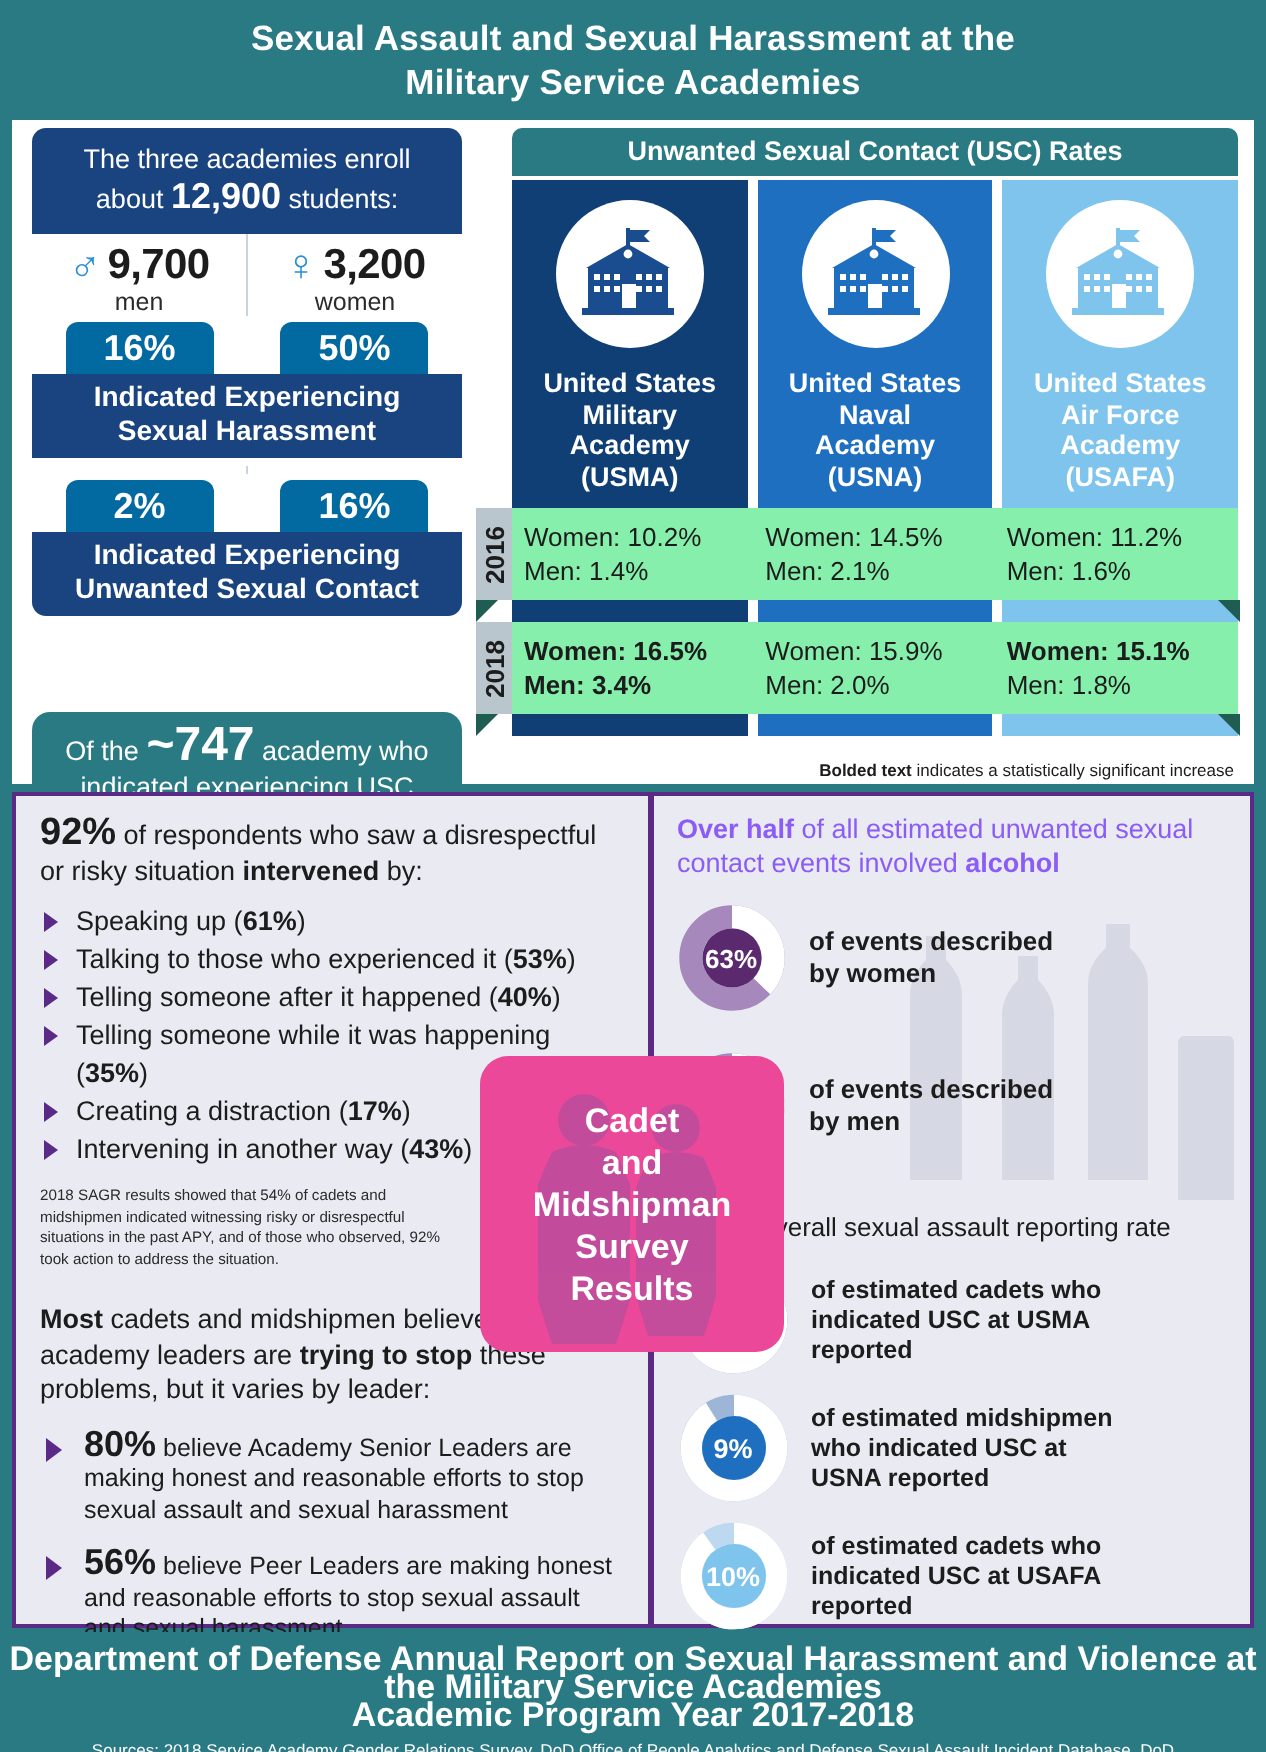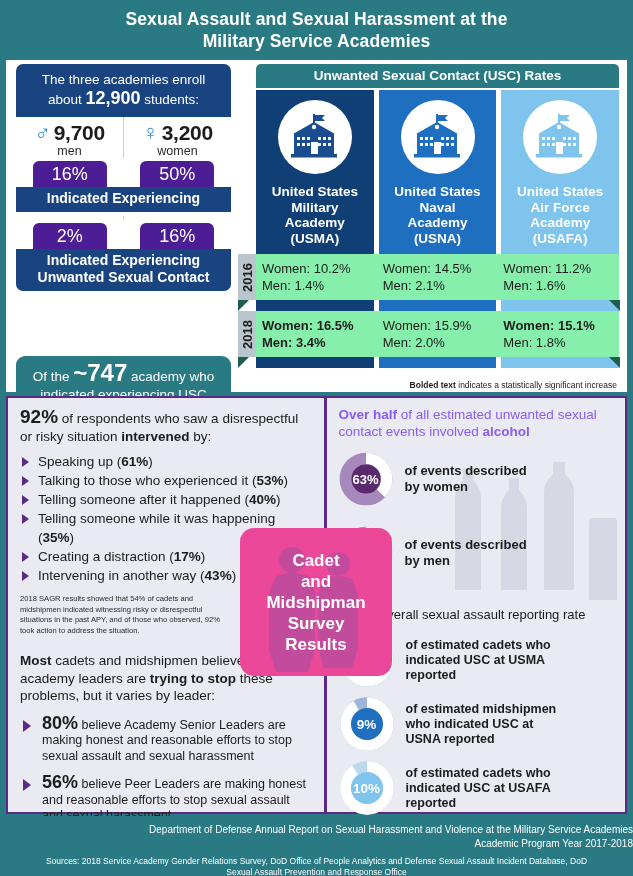--- a/index.html
+++ b/index.html
@@ -47,21 +47,21 @@
   }
   .gender-cell + .gender-cell { border-left: 1.5px solid #c9d3e0; }
   .gender-top { display: flex; align-items: center; justify-content: center; gap: 3px; }
   .gsym { font-size: 22px; color: #2e8fd4; font-weight: bold; line-height: 1; }
   .gsym.f { color: #2e8fd4; }
   .gnum { font-size: 21px; font-weight: bold; color: #1c1c1c; letter-spacing: -.3px; }
   .glabel { font-size: 12.5px; color: #2b2b2b; margin-top: -1px; }
 
   .pct-row { display: flex; justify-content: space-around; background: #ffffff; padding-top: 3px; }
   .pct-chip {
-    background: #4c1d95; color: #fff; font-size: 18px; font-weight: normal;
+    background: #0369a1; color: #fff; font-size: 18px; font-weight: bold;
     border-radius: 6px 6px 0 0; width: 74px; text-align: center; padding: 3px 0 3px;
     line-height: 20px;
   }
   .band {
     background: #1a4480; color: #ffffff; text-align: center;
     font-size: 14px; font-weight: bold; line-height: 17px; padding: 3px 4px 5px;
   }
   .band.rounded-bottom { border-radius: 0 0 7px 7px; }
   .spacer-white { height: 4px; background: #ffffff; }
 
@@ -218,21 +218,21 @@
     color: #ffffff; font-weight: bold; font-size: 13.5px;
   }
   .rep-donut.usafa .label { color: #ffffff; }
   .rep-label { font-size: 12.5px; line-height: 15px; font-weight: bold; color: #1c1c1c; }
 
   
   .footer {
     position: absolute; left: 0; top: 816px; width: 633px; height: 60px;
     background: #2a7a83; color: #ffffff; text-align: center; padding-top: 7px;
   }
-  .footer .f1 { font-size: 10px; font-weight: normal; line-height: 14px; text-align: right; }
+  .footer .f1 { font-size: 17px; font-weight: bold; line-height: 14px; }
   .footer .f2 { font-size: 8.5px; line-height: 11px; margin-top: 5px; padding: 0 45px; }
 </style>
 </head>
 <body>
 
 <div class="page">
 
   <div class="header">
     <div class="line">Sexual Assault and Sexual Harassment at the</div>
     <div class="line">Military Service Academies</div>
@@ -261,20 +261,21 @@
           <div class="glabel">women</div>
         </div>
       </div>
 
       <div class="pct-row">
         <div class="pct-chip">16%</div>
         <div class="pct-chip">50%</div>
       </div>
       <div class="band">
         <div>Indicated Experiencing</div>
+        <div>Sexual Harassment</div>
       </div>
 
       <div class="spacer-white"></div>
 
       <div class="gender-row" style="height:4px">
         <div class="gender-cell"></div>
         <div class="gender-cell"></div>
       </div>
 
       <div class="pct-row">

